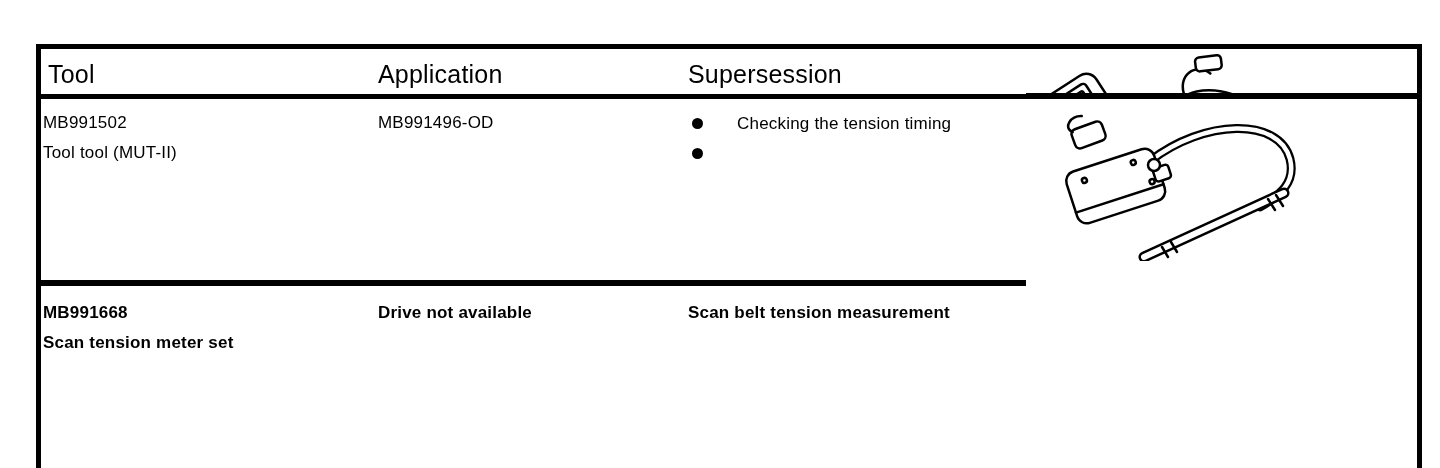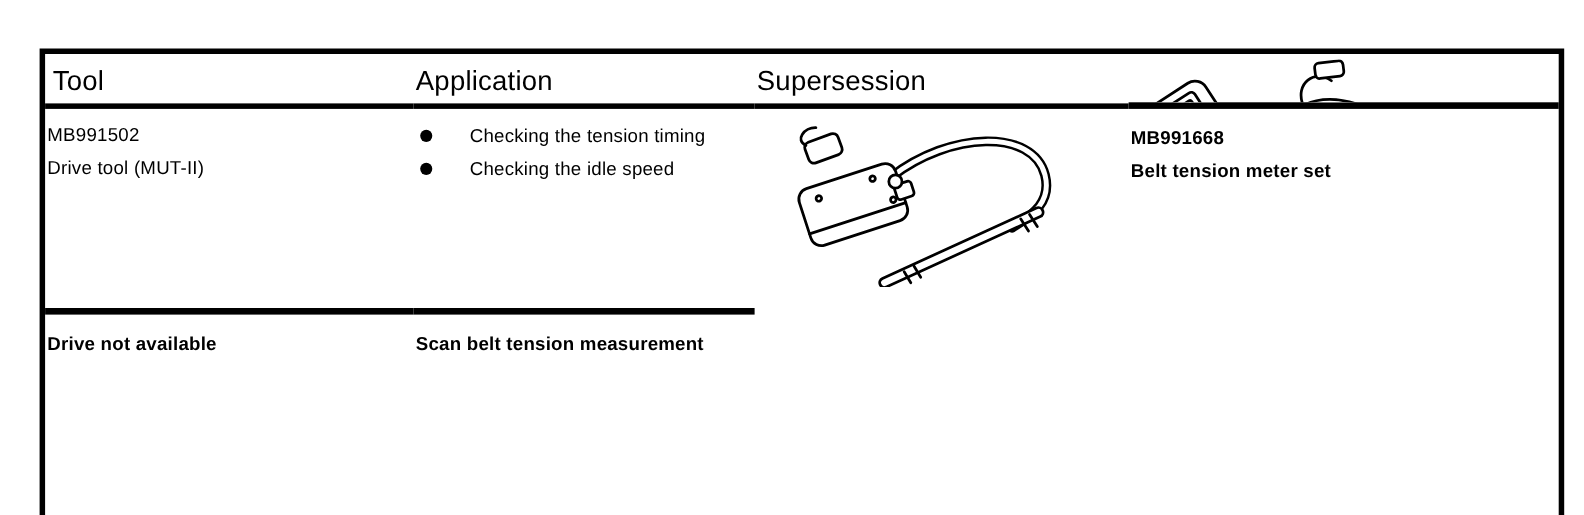--- a/index.html
+++ b/index.html
@@ -96,32 +96,34 @@
             <circle cx="22" cy="24" r="10"></circle>
             <path d="M28,32 l9,9 M31,43 l8,-4" fill="none"></path>
           </g>
         </g>
       </svg>
       <span class="img-label">B991502</span>
     </div>
 
     <div class="cell r1 txtcell">
       <div>MB991502</div>
-      <div>Drive tool (MUT-II)</div>
+      <div>Tool tool (MUT-II)</div>
     </div>
 
+    <div class="cell r1 txtcell">
+      <div>MB991496-OD</div>
+    </div>
 
     <div class="cell r1 txtcell appcell">
       <div class="app-item">
         <span class="bullet"></span>
         <span class="app-text">Checking the tension timing</span>
       </div>
       <div class="app-item">
         <span class="bullet"></span>
-        <span class="app-text">Checking the idle speed</span>
       </div>
     </div>
 
     <div class="cell r2">
       <svg class="illus illus2" width="300" height="150" viewBox="0 0 300 150">
 
         <g fill="none" stroke-linecap="round" stroke-linejoin="round">
           <path d="M116,50 C 170,8 245,6 256,48 C 262,72 246,84 226,96" stroke="#000" stroke-width="9"></path>
           <path d="M116,50 C 170,8 245,6 256,48 C 262,72 246,84 226,96" stroke="#fff" stroke-width="4.5"></path>
 
@@ -146,21 +148,21 @@
             <rect x="40" y="-6" width="16" height="14" rx="3"></rect>
           </g>
 
           <circle cx="120" cy="54" r="6"></circle>
         </g>
       </svg>
     </div>
 
     <div class="cell r2 txtcell">
       <div>MB991668</div>
-      <div>Belt tension meter set</div>
+      <div>Scan tension meter set</div>
     </div>
 
     <div class="cell r2 txtcell">
       <div>Drive not available</div>
     </div>
 
     <div class="cell r2 txtcell">
       <div>Scan belt tension measurement</div>
     </div>
 

